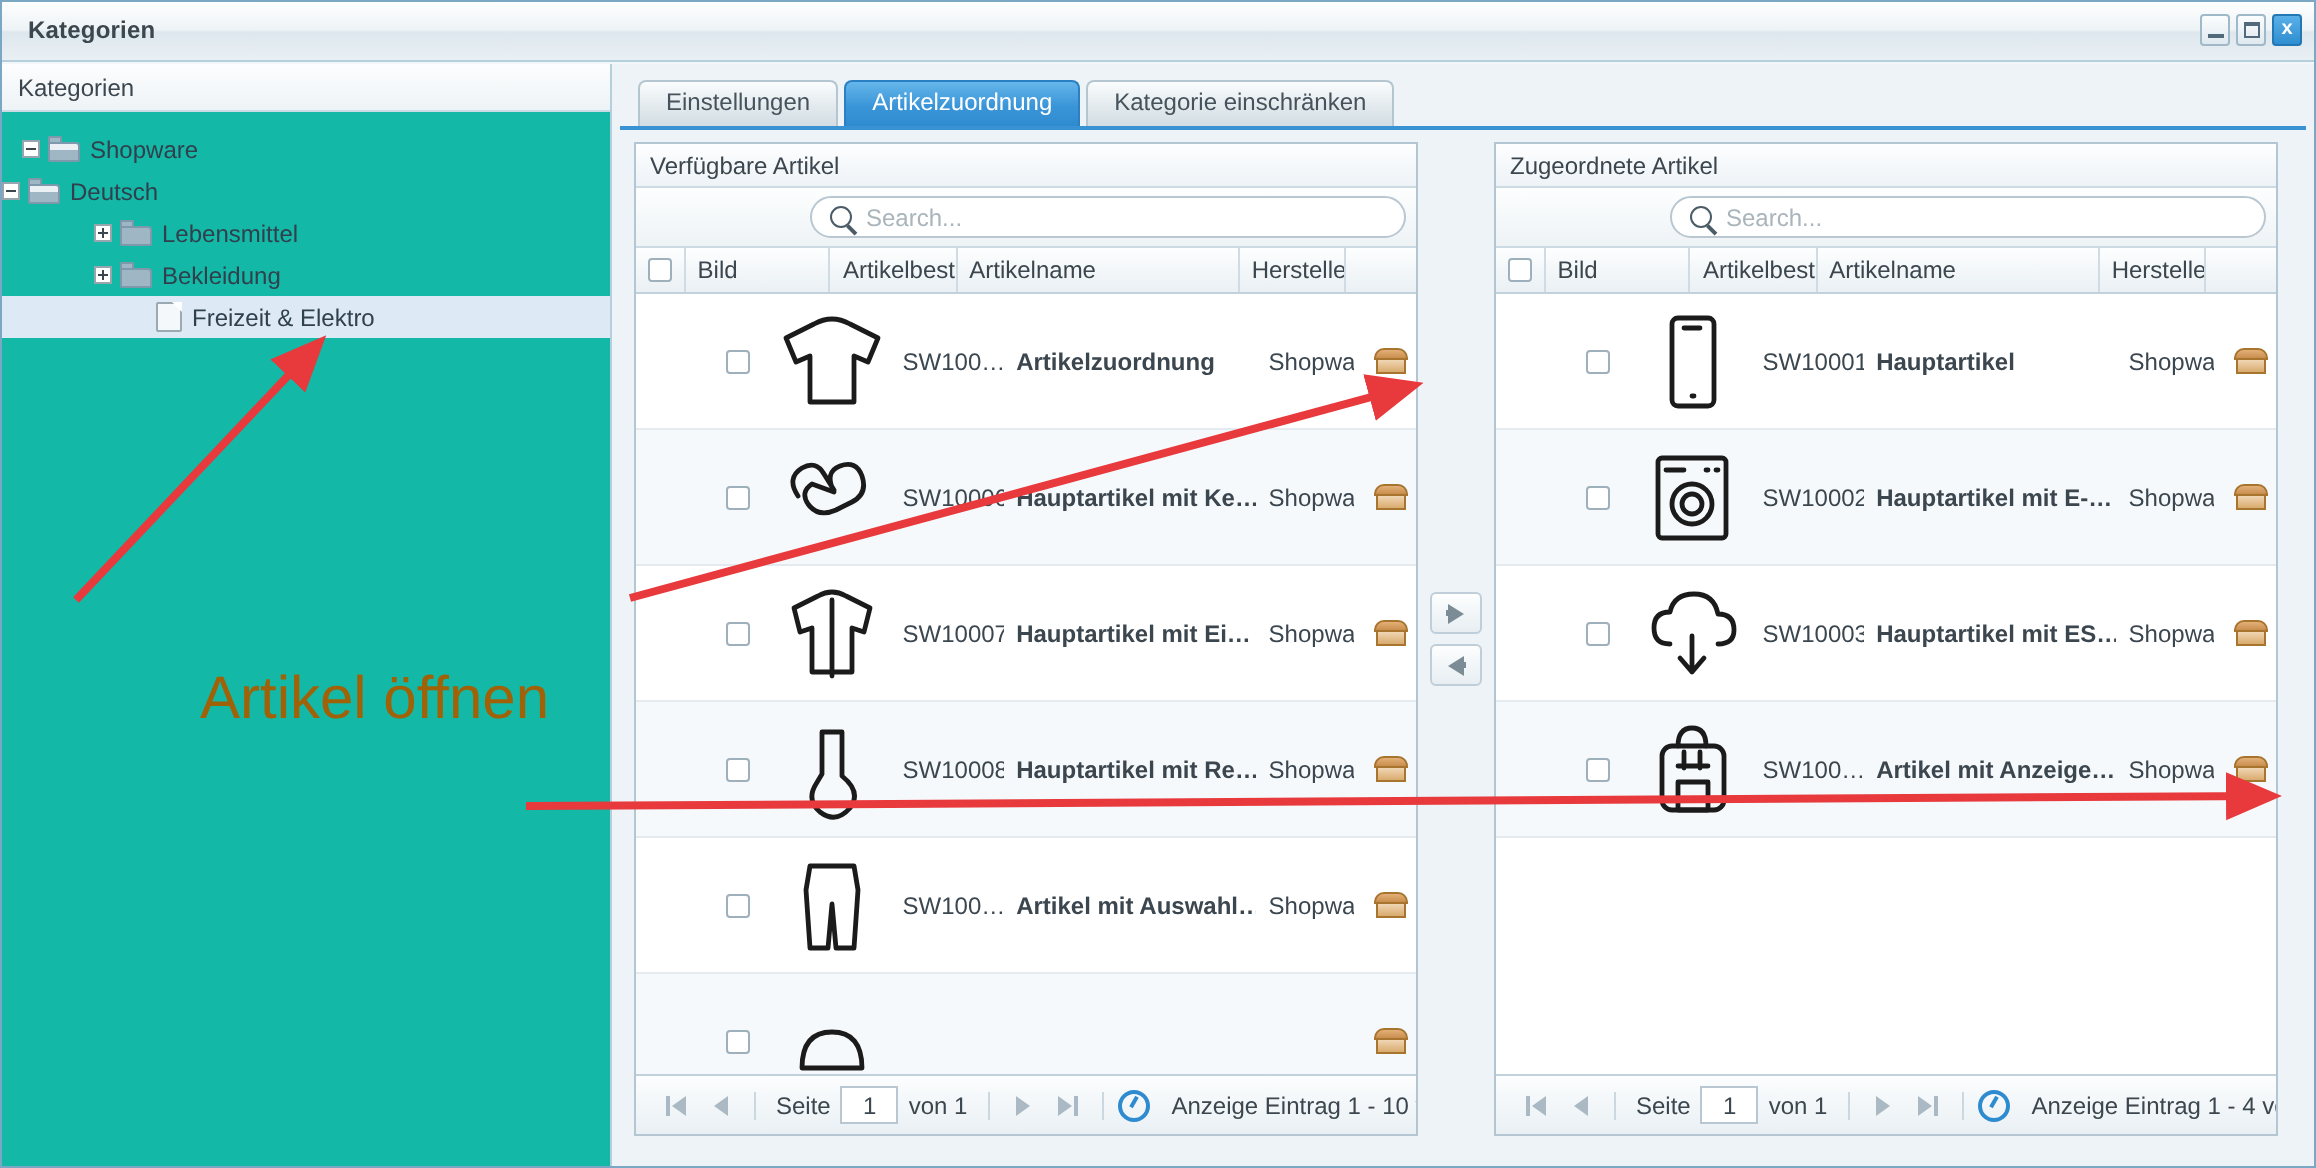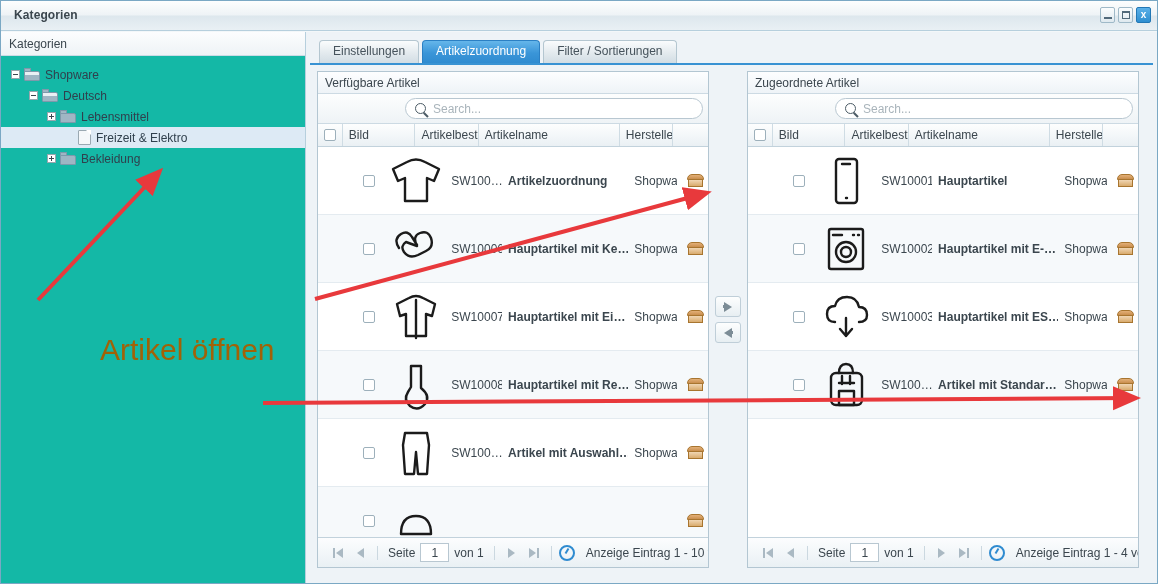--- a/index.html
+++ b/index.html
@@ -387,58 +387,58 @@
         <div class="sidebar-head">Kategorien</div>
         <div class="tree" id="tree-host">
             <div class="tree-node" style="padding-left: 10px;">
               <span class="tree-toggle"></span>
               <span class="folder-ico open">
                 <span class="ftab"></span>
                 <span class="fbody"></span>
               </span>
               <span>Shopware</span>
             </div>
-            <div class="tree-node" style="padding-left: 28px;">
+            <div class="tree-node" style="">
               <span class="tree-toggle"></span>
               <span class="folder-ico open">
                 <span class="ftab"></span>
                 <span class="fbody"></span>
               </span>
               <span>Deutsch</span>
             </div>
             <div class="tree-node" style="padding-left: 46px;">
               <span class="tree-toggle plus"></span>
               <span class="folder-ico">
                 <span class="ftab"></span>
                 <span class="fbody"></span>
               </span>
               <span>Lebensmittel</span>
             </div>
-            <div class="tree-node selected" style="padding-left: 64px;">
-              <span class="tree-spacer"></span>
-              <span class="file-ico"></span>
-              <span>Freizeit &amp; Elektro</span>
-            </div>
             <div class="tree-node" style="padding-left: 46px;">
               <span class="tree-toggle plus"></span>
               <span class="folder-ico">
                 <span class="ftab"></span>
                 <span class="fbody"></span>
               </span>
               <span>Bekleidung</span>
             </div>
+            <div class="tree-node selected" style="padding-left: 64px;">
+              <span class="tree-spacer"></span>
+              <span class="file-ico"></span>
+              <span>Freizeit &amp; Elektro</span>
+            </div>
           </div>
       </div>
 
       <div class="content">
 
         <div class="tabbar" id="tabbar-host">
             <div class="tab">Einstellungen</div>
             <div class="tab active">Artikelzuordnung</div>
-            <div class="tab">Filter / Sortierungen</div>
+            <div class="tab">Kategorie einschränken</div>
           </div>
 
         <div class="panels">
 
           <div class="grid-panel">
             <div class="panel-title">Verfügbare Artikel</div>
             <div class="panel-search">
               <div class="search-box">
                 <span class="mag"></span>
                 <input type="text" placeholder="Search..." style="">
@@ -690,21 +690,21 @@
                   <div class="cell c-check">
                     <span class="cb"></span>
                   </div>
                   <div class="cell c-img">
                     <svg class="thumb" viewBox="0 0 58 58" fill="none" stroke="#1b1b1b" stroke-width="2.4" stroke-linejoin="round" stroke-linecap="round">
                       <rect x="14" y="17" width="31" height="32" rx="5"></rect>
                       <path d="M22 17 q0 -9 7 -9 q7 0 7 9 M22 27 l15 0 M25 20 l0 8 M33 20 l0 8 M22 35 l15 0 0 14 -15 0 z"></path>
                     </svg>
                   </div>
                   <div class="cell c-num">SW100…</div>
-                  <div class="cell c-name">Artikel mit Standar…</div>
+                  <div class="cell c-name">Artikel mit Anzeige…</div>
                   <div class="cell c-man">Shopwa</div>
                   <div class="cell c-act">
                     <span class="box-ico">
                       <span class="lid"></span>
                       <span class="base"></span>
                     </span>
                   </div>
                 </div>
               </div>
             <div class="pager" id="assig-pager">

